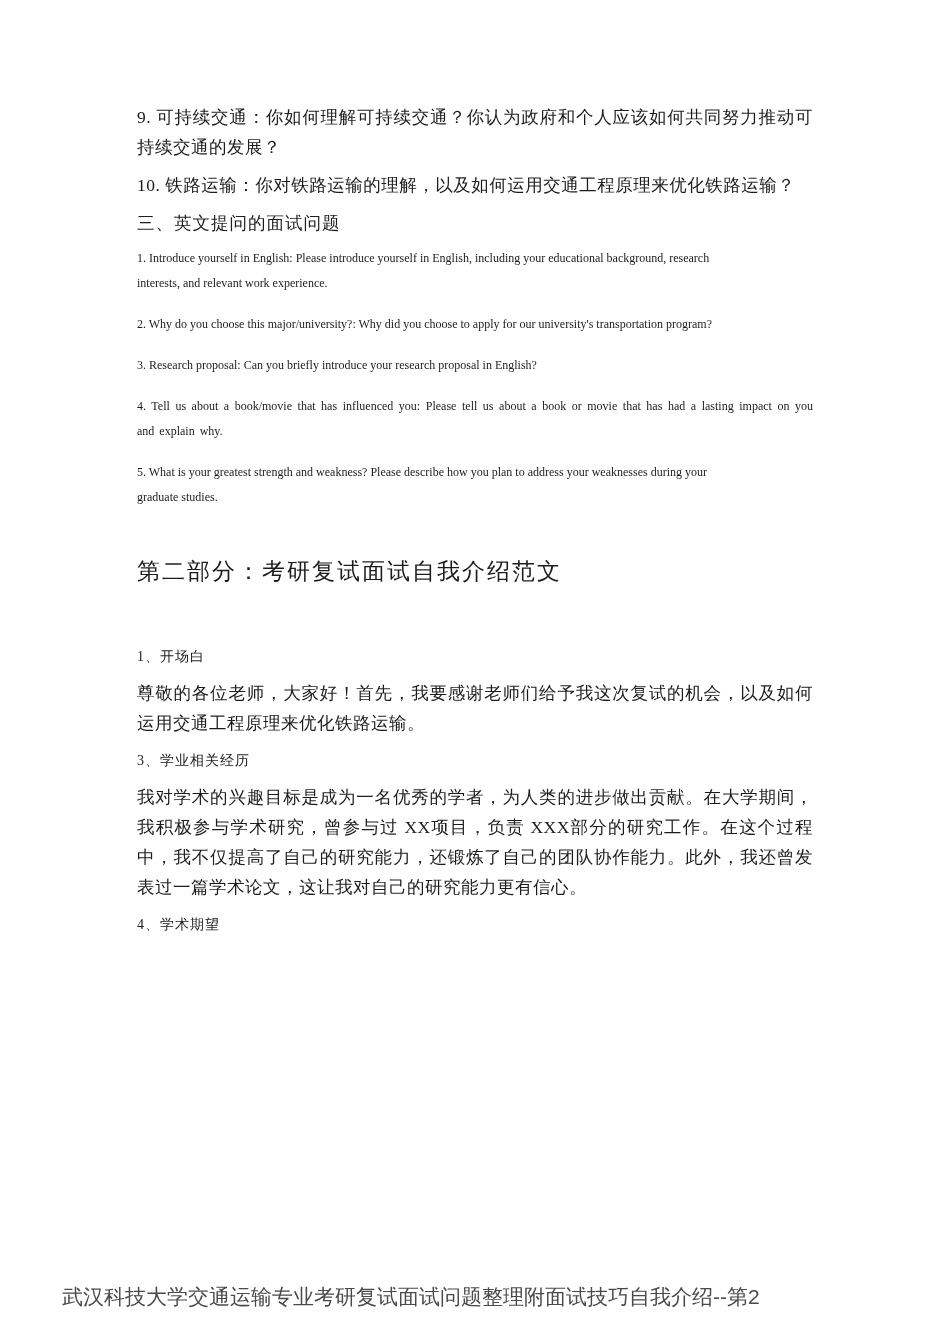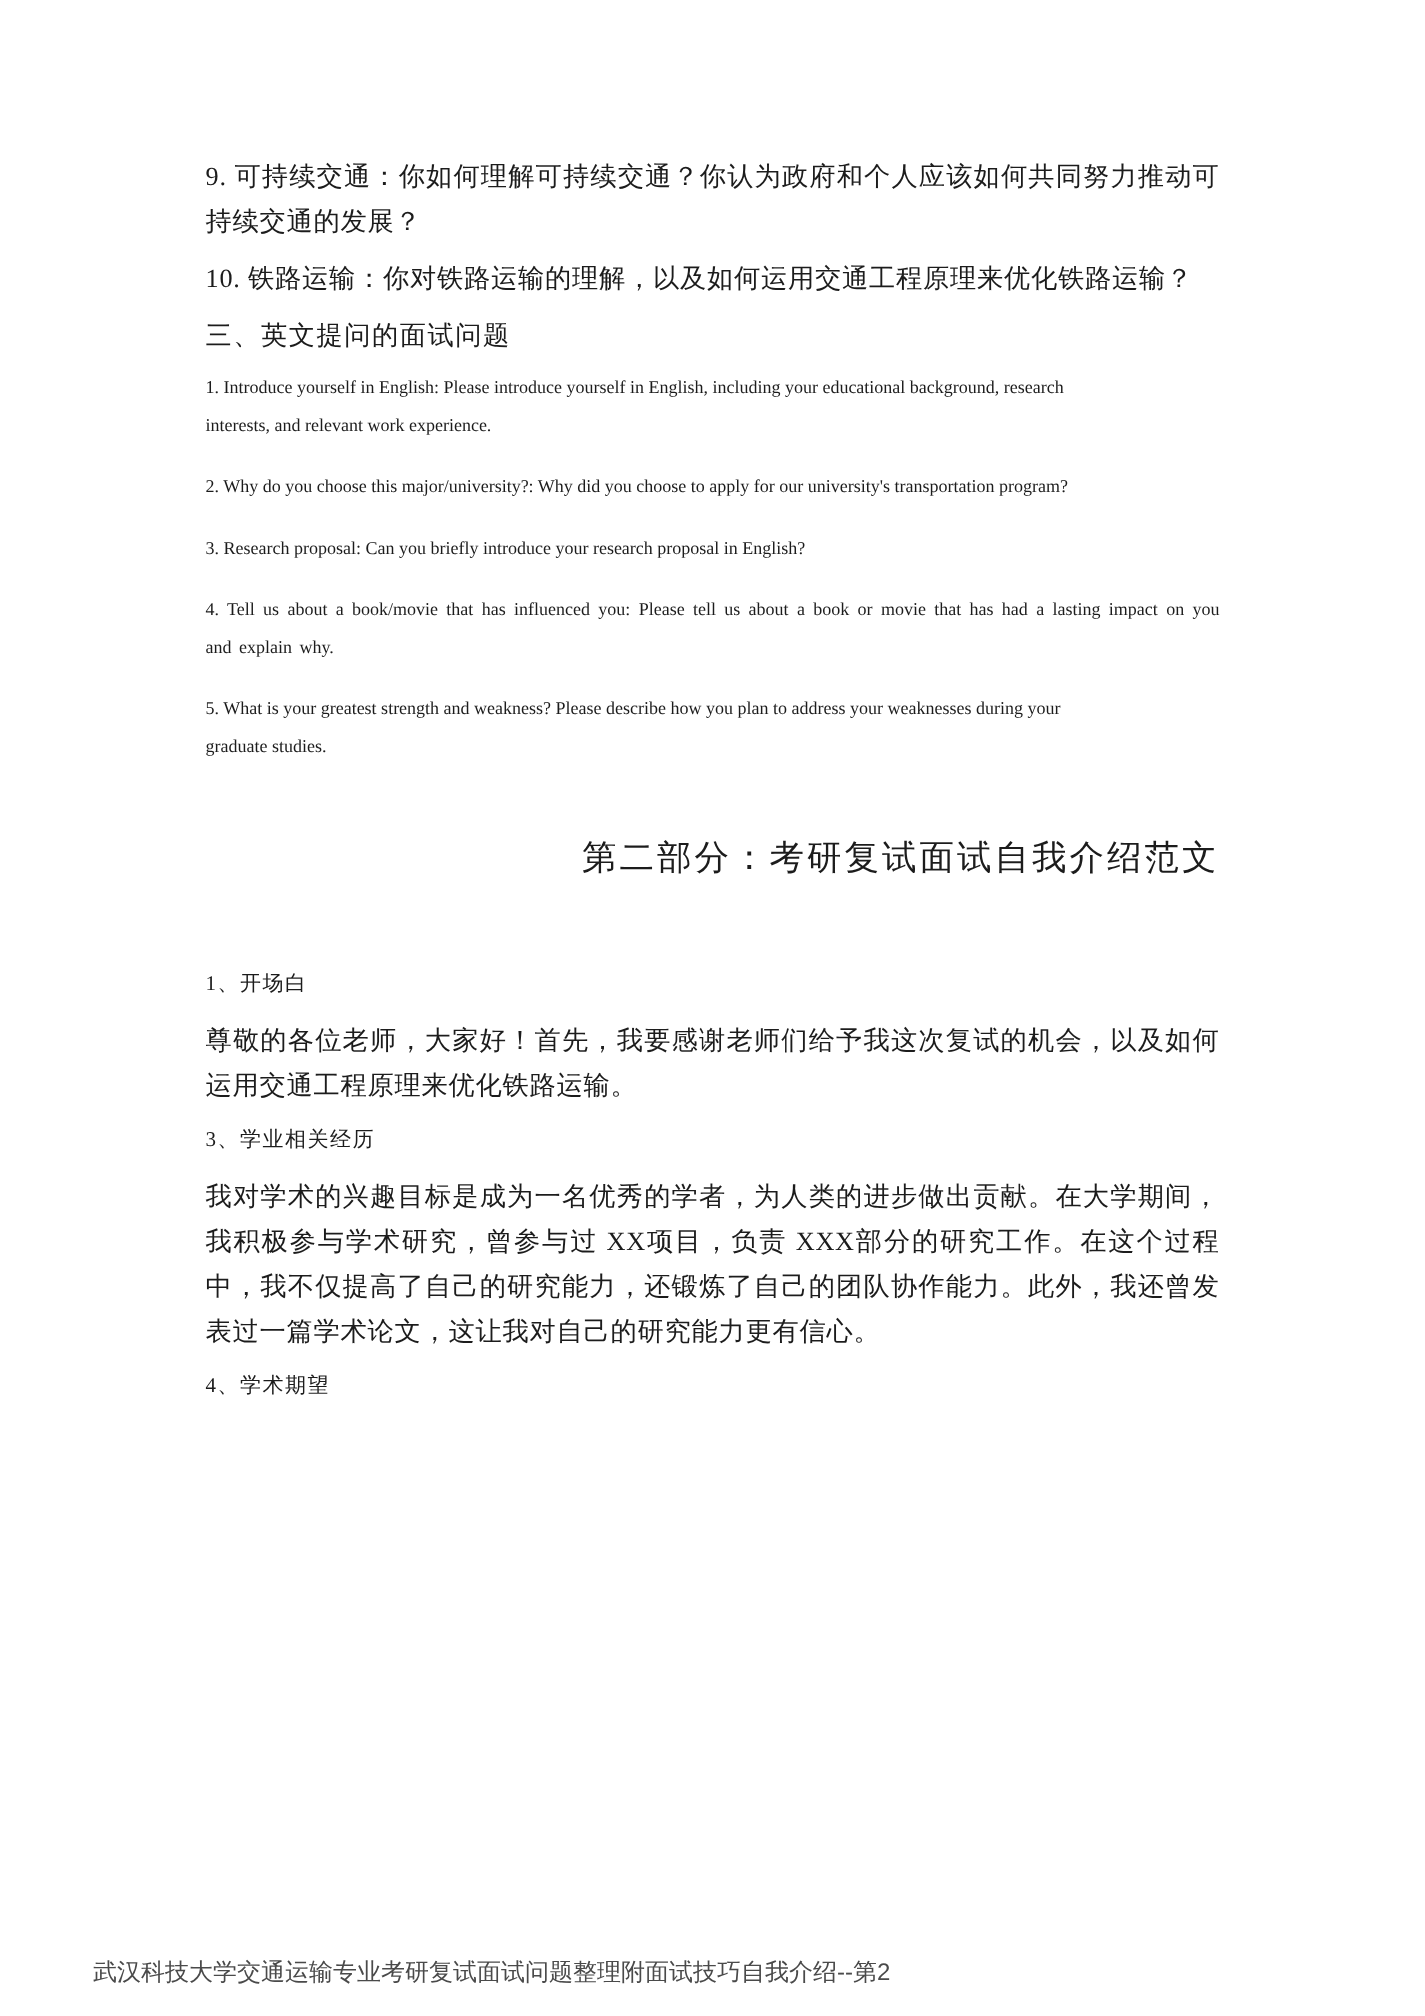--- a/index.html
+++ b/index.html
@@ -49,41 +49,40 @@
   }
   .en-para.justified {
     max-width: 676px;
     text-align: justify;
     word-spacing: 2px;
   }
   .part2-title {
     font-size: 23px;
     line-height: 40px;
     margin: 42px 0 50px 0;
-    text-align: right;
+    text-align: left;
     font-weight: normal;
     letter-spacing: 2px;
     color: #1c1c1c;
   }
   .sub-heading {
     font-size: 14px;
     line-height: 30px;
     margin: 0 0 6px 0;
     letter-spacing: 1px;
   }
   .footer {
     position: absolute;
     left: 62px;
     top: 1286px;
     font-family: "Liberation Sans", "DejaVu Sans", sans-serif;
-    font-size: 16px;
+    font-size: 21px;
     line-height: 22px;
     color: #4a4a4a;
     white-space: nowrap;
-    margin-top: 19px;
   }
 </style>
 </head>
 <body>
 
 <div class="page">
   <div class="content">
 
     <p class="cn-para">9.  可持续交通：你如何理解可持续交通？你认为政府和个人应该如何共同努力推动可持续交通的发展？</p>
     <p class="cn-para">10.  铁路运输：你对铁路运输的理解，以及如何运用交通工程原理来优化铁路运输？</p>

